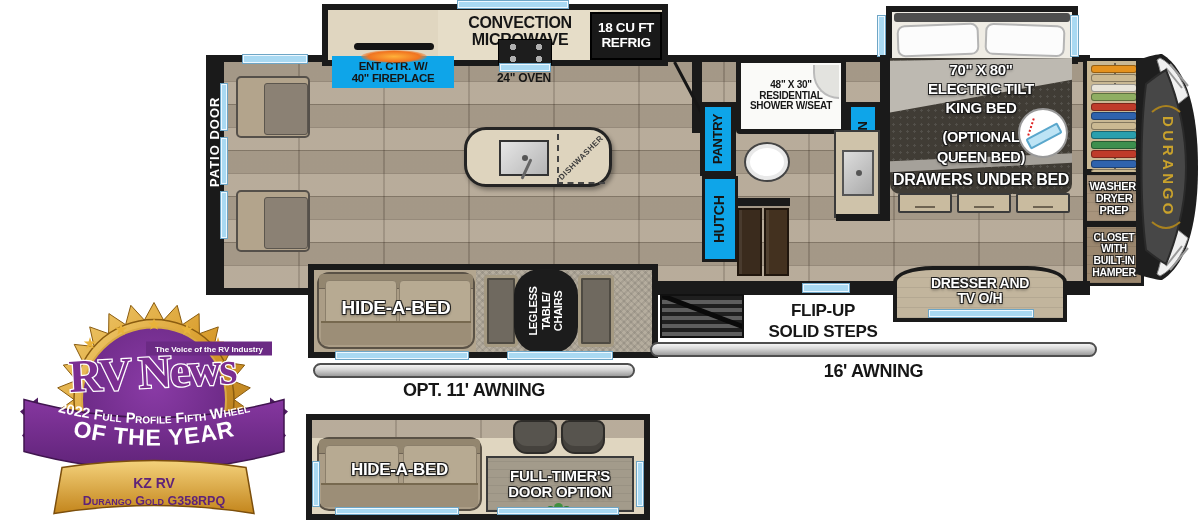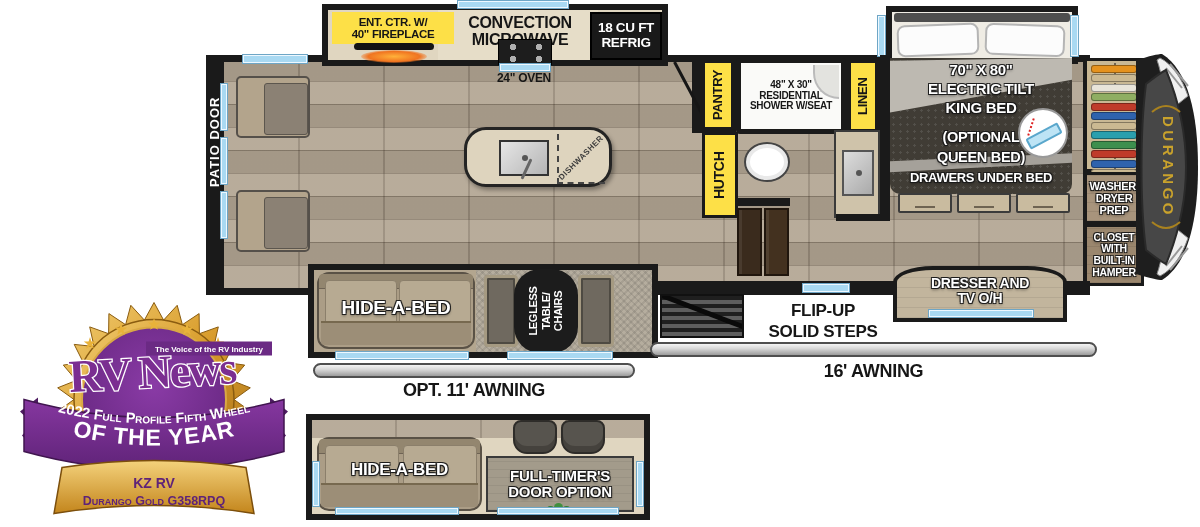--- a/index.html
+++ b/index.html
@@ -1,19 +1,19 @@
 <!DOCTYPE html>
 <html><head>
 <meta charset="utf-8">
 <style>
   html,body{margin:0;padding:0;background:#fff;font-family:"Liberation Sans",sans-serif;}
   #canvas{position:relative;width:1200px;height:527px;background:#fff;overflow:hidden;}
   .abs{position:absolute;box-sizing:border-box;}
   .wall{background:#1a1a1a;}
-  .tan{background:#fde047;}
+  .tan{background:#0ea5e9;margin-top:44px;}
   .wood{background-color:#b2a592;background-image:
     repeating-linear-gradient(0deg, rgba(255,255,255,0.08) 0 23px, rgba(0,0,0,0.08) 23px 46px),
     repeating-linear-gradient(0deg, transparent 0 22px, rgba(45,33,22,0.28) 22px 23px),
     repeating-linear-gradient(90deg, transparent 0 83px, rgba(45,33,22,0.20) 83px 85px);}
   .carpet{background-color:#b5ad9e;background-image:
     repeating-linear-gradient(45deg, rgba(0,0,0,0.08) 0 2px, transparent 2px 5px),
     repeating-linear-gradient(-45deg, rgba(0,0,0,0.08) 0 2px, transparent 2px 5px);}
   .win{background:#a9d9f2;border:1px solid #eef8ff;box-shadow:0 0 0 1px #6ea6c6;}
   .lbl{font-weight:bold;color:#161616;text-align:center;line-height:1.08;white-space:pre-line;letter-spacing:-0.3px;}
   .wlbl{font-weight:bold;color:#fff;text-align:center;line-height:1.1;white-space:pre-line;letter-spacing:-0.3px;
@@ -120,21 +120,21 @@
 
   <div class="abs" style="left:890px;top:58px;width:182px;height:136px;background:#403c35;border-radius:0 0 10px 10px;
        background-image:radial-gradient(rgba(255,255,255,.10) 1.2px,transparent 1.4px);background-size:7px 7px;">
     <div class="abs" style="left:0;top:0;width:100%;height:100%;background:#bdb9b1;clip-path:polygon(0 2%,100% 0,100% 16%,0 40%);"></div>
     <div class="abs" style="left:0;top:0;width:100%;height:100%;background:#a5a19a;clip-path:polygon(0 76%,100% 70%,100% 77%,0 84%);"></div>
     <div class="abs wlbl" style="left:0;top:3px;width:100%;font-size:15px;line-height:1.25;">70" X 80"
 ELECTRIC TILT
 KING BED</div>
     <div class="abs wlbl" style="left:0;top:70px;width:100%;font-size:14.5px;line-height:1.35;">(OPTIONAL
 QUEEN BED)</div>
-    <div class="abs wlbl" style="left:0;top:113px;width:100%;font-size:13px;text-align:center;">DRAWERS UNDER BED</div>
+    <div class="abs wlbl" style="left:0;top:113px;width:100%;font-size:16px;text-align:center;">DRAWERS UNDER BED</div>
     <div class="abs" style="left:128px;top:50px;width:50px;height:50px;border-radius:50%;background:#fff;border:2px solid #999;overflow:hidden;">
       <div class="abs" style="left:6px;top:20px;width:36px;height:12px;background:#bde4f5;border:2px solid #5aa7cc;transform:rotate(-28deg);border-radius:2px;"></div>
       <div class="abs" style="left:10px;top:8px;width:0;height:18px;border-left:2px dotted #d22;transform:rotate(18deg);"></div>
     </div>
   </div>
   <div class="abs drawer" style="left:898px;top:193px;width:54px;height:20px;"></div>
   <div class="abs drawer" style="left:957px;top:193px;width:54px;height:20px;"></div>
   <div class="abs drawer" style="left:1016px;top:193px;width:54px;height:20px;"></div>
 
   <div class="abs" style="left:1084px;top:58px;width:60px;height:114px;background:#c9b894;border:3px solid #1a1a1a;padding-top:2px;">

